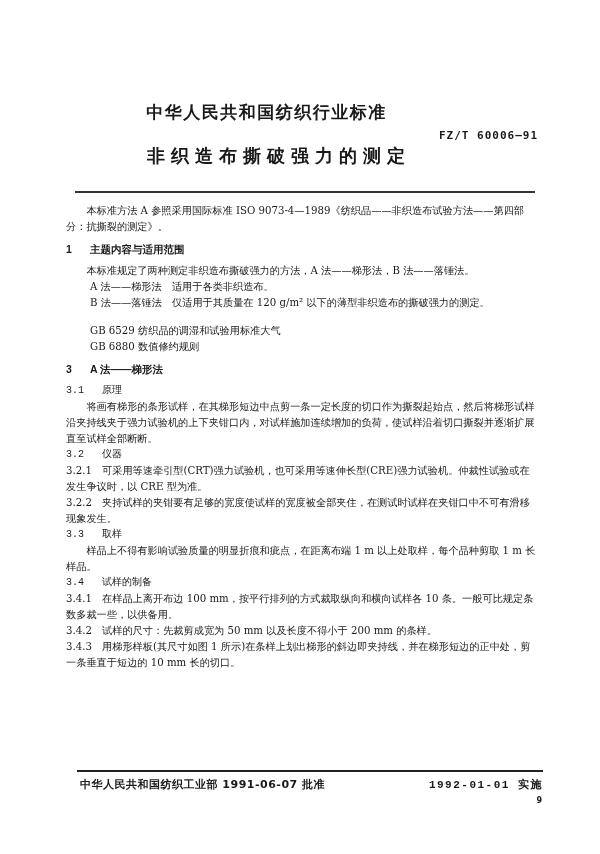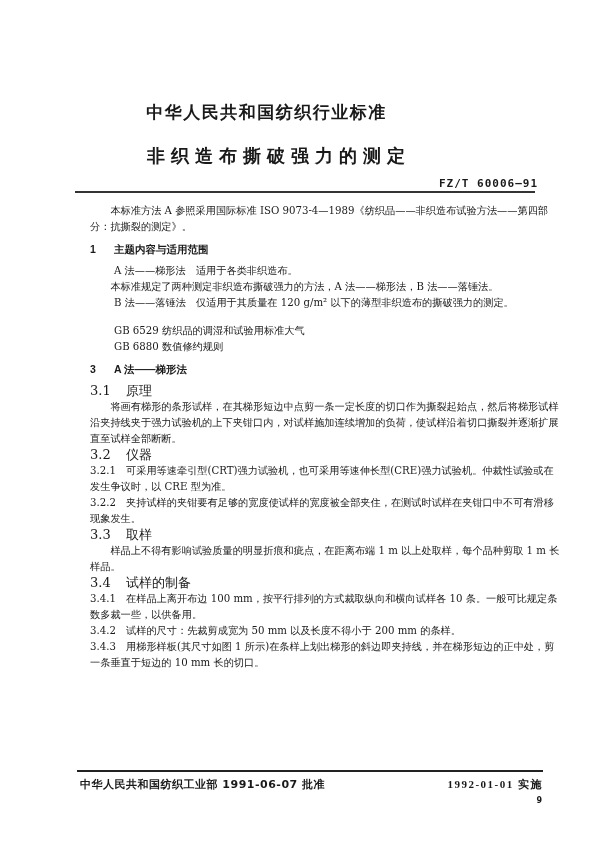--- a/index.html
+++ b/index.html
@@ -10,82 +10,82 @@
     }
     .abs { position: absolute; }
     .org-title {
       left: 0; width: 533px; top: 101px; text-align: center;
       font-family: "DejaVu Sans", "Liberation Sans", sans-serif;
       font-weight: bold; font-size: 17px; letter-spacing: 1.5px;
     }
     .std-code {
       right: 62px; top: 129px;
       font-family: "DejaVu Sans Mono", "Liberation Mono", monospace;
-      font-size: 11px; font-weight: bold; letter-spacing: 1px; margin-top: 48px;
+      font-size: 11px; font-weight: bold; letter-spacing: 1px;
     }
     .doc-title {
       left: 147px; top: 144px;
       font-family: "DejaVu Sans", "Liberation Sans", sans-serif;
       font-weight: bold; font-size: 18px; letter-spacing: 6px;
     }
     .rule-top {
       left: 75px; top: 191px; width: 460px; height: 1.5px; background: #333;
     }
     .body-text {
       left: 66px; width: 472px; font-size: 10.2px; line-height: 16px;
     }
     .para { margin: 0; }
     .indent { text-indent: 2em; }
     .sub-indent { padding-left: 24px; }
     .h1 {
       font-family: Liberation Sans, sans-serif;
       font-weight: bold; font-size: 10.5px;
     }
-    .h2 { font-size: 13px; }
+    .h2 { font-size: 10px; font-family: Liberation Mono, monospace; }
     .num { display: inline-block; min-width: 24px; }
     .num-l { display: inline-block; min-width: 36px; }
     .gap6 { height: 6px; }
     .ref-code { display: inline-block; width: 48px; }
     .rule-bottom {
       left: 77px; top: 770px; width: 466px; height: 1.5px; background: #222;
     }
     .footer-left {
       left: 80px; top: 777px;
       font-family: "DejaVu Sans", "Liberation Sans", sans-serif;
       font-weight: bold; font-size: 11px; letter-spacing: 0.5px;
     }
     .footer-right {
       right: 57px; top: 777px;
-      font-family: Liberation Serif, serif;
+      font-family: Liberation Mono, monospace;
       font-weight: bold; font-size: 11px; letter-spacing: 1.5px;
     }
     .page-num {
       right: 58px; top: 796px;
       font-family: "DejaVu Sans", "Liberation Sans", sans-serif;
       font-weight: bold; font-size: 8px;
     }
   </style>
 </head>
 <body>
 
 <div class="abs org-title">中华人民共和国纺织行业标准</div>
 <div class="abs std-code">FZ/T 60006—91</div>
 <div class="abs doc-title">非织造布撕破强力的测定</div>
 <div class="abs rule-top"></div>
 
-<div class="abs body-text" style="top:203px;margin-left:24px;">
+<div class="abs body-text" style="top:203px;">
   <p class="para indent">本标准方法 A 参照采用国际标准 ISO 9073-4—1989《纺织品——非织造布试验方法——第四部分：抗撕裂的测定》。</p>
 
   <div class="gap6"></div>
   <div class="h1">
     <span class="num">1</span><span>主题内容与适用范围</span>
   </div>
   <div class="gap6"></div>
+  <p class="para indent">本标准规定了两种测定非织造布撕破强力的方法，A 法——梯形法，B 法——落锤法。</p>
   <p class="para sub-indent">A 法——梯形法　适用于各类非织造布。</p>
-  <p class="para indent">本标准规定了两种测定非织造布撕破强力的方法，A 法——梯形法，B 法——落锤法。</p>
   <p class="para sub-indent">B 法——落锤法　仅适用于其质量在 120 g/m² 以下的薄型非织造布的撕破强力的测定。</p>
 
   <div class="gap6"></div>
   <div class="gap6"></div>
   <p class="para sub-indent">
     <span class="ref-code">GB 6529</span><span>纺织品的调湿和试验用标准大气</span>
   </p>
   <p class="para sub-indent">
     <span class="ref-code">GB 6880</span><span>数值修约规则</span>
   </p>

